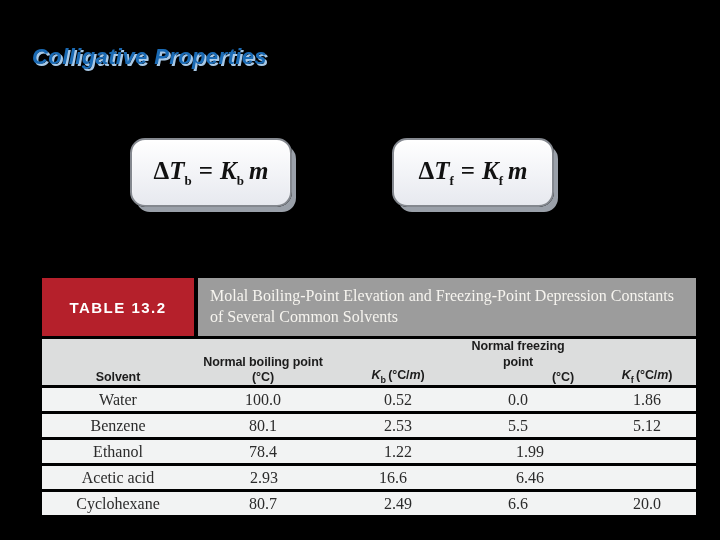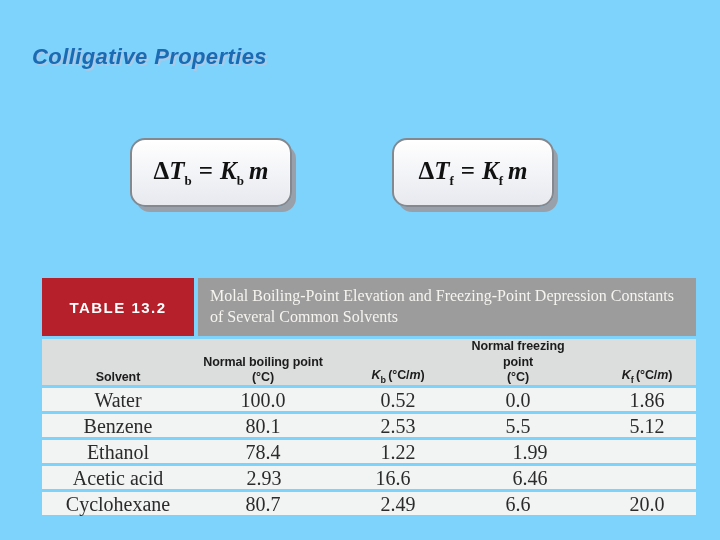--- a/index.html
+++ b/index.html
@@ -1,17 +1,17 @@
 <!DOCTYPE html>
 <html><head>
 <meta charset="utf-8">
 <style>
   * { margin:0; padding:0; box-sizing:border-box; }
   html,body { width:720px; height:540px; background:#fff; overflow:hidden; }
-  .slide { position:relative; width:720px; height:540px; background:#7dd3fc;
+  .slide { position:relative; width:720px; height:540px; background:#000000;
            font-family:"Liberation Sans", sans-serif; }
 
   
   .slide-title {
     position:absolute; left:32px; top:44px;
     font-family:"Liberation Sans", sans-serif;
     font-size:22px; font-weight:bold; font-style:italic;
     color:#1a6ab4; letter-spacing:0.4px;
     text-shadow:2px 2px 0 #a9c9e6;
     white-space:nowrap;
@@ -58,29 +58,29 @@
     margin-top:3px; height:46px; background:#dcdddd;
     font-family:"Liberation Sans", sans-serif;
     font-size:12.5px; font-weight:bold; color:#1c1c1c; letter-spacing:-0.1px;
   }
   .table-header .hcell {
     display:flex; flex-direction:column; justify-content:flex-end;
     align-items:center; text-align:center; line-height:1.25; padding-bottom:6px;
   }
   .hcell.c2 { padding-right:20px; }
   .hcell.c3 { padding-right:18px; }
-  .hcell.c4 { padding-right:28px; }
+  .hcell.c4 { padding-right:28px;align-items:flex-end; }
   .hcell.c5 { padding-right:4px; }
   .ksym { font-style:italic; }
   .table-header sub { font-size:9px; font-style:normal; }
   .unit-var { font-style:italic; }
 
   .table-row {
     margin-top:3px; height:23px; background:#f2f3f3;
-    font-family:"Liberation Serif", serif; font-size:20px; color:#2b2b2b;
+    font-family:"Liberation Serif", serif; font-size:16px; color:#2b2b2b;
   }
   .table-row .cell {
     display:flex; align-items:center; justify-content:center; line-height:1;
   }
   .cell.c2 { padding-right:20px; }
   .cell.c3 { padding-right:18px; }
   .cell.c4 { padding-right:28px; }
   .cell.c5 { padding-right:4px; }
 </style>
 </head>

